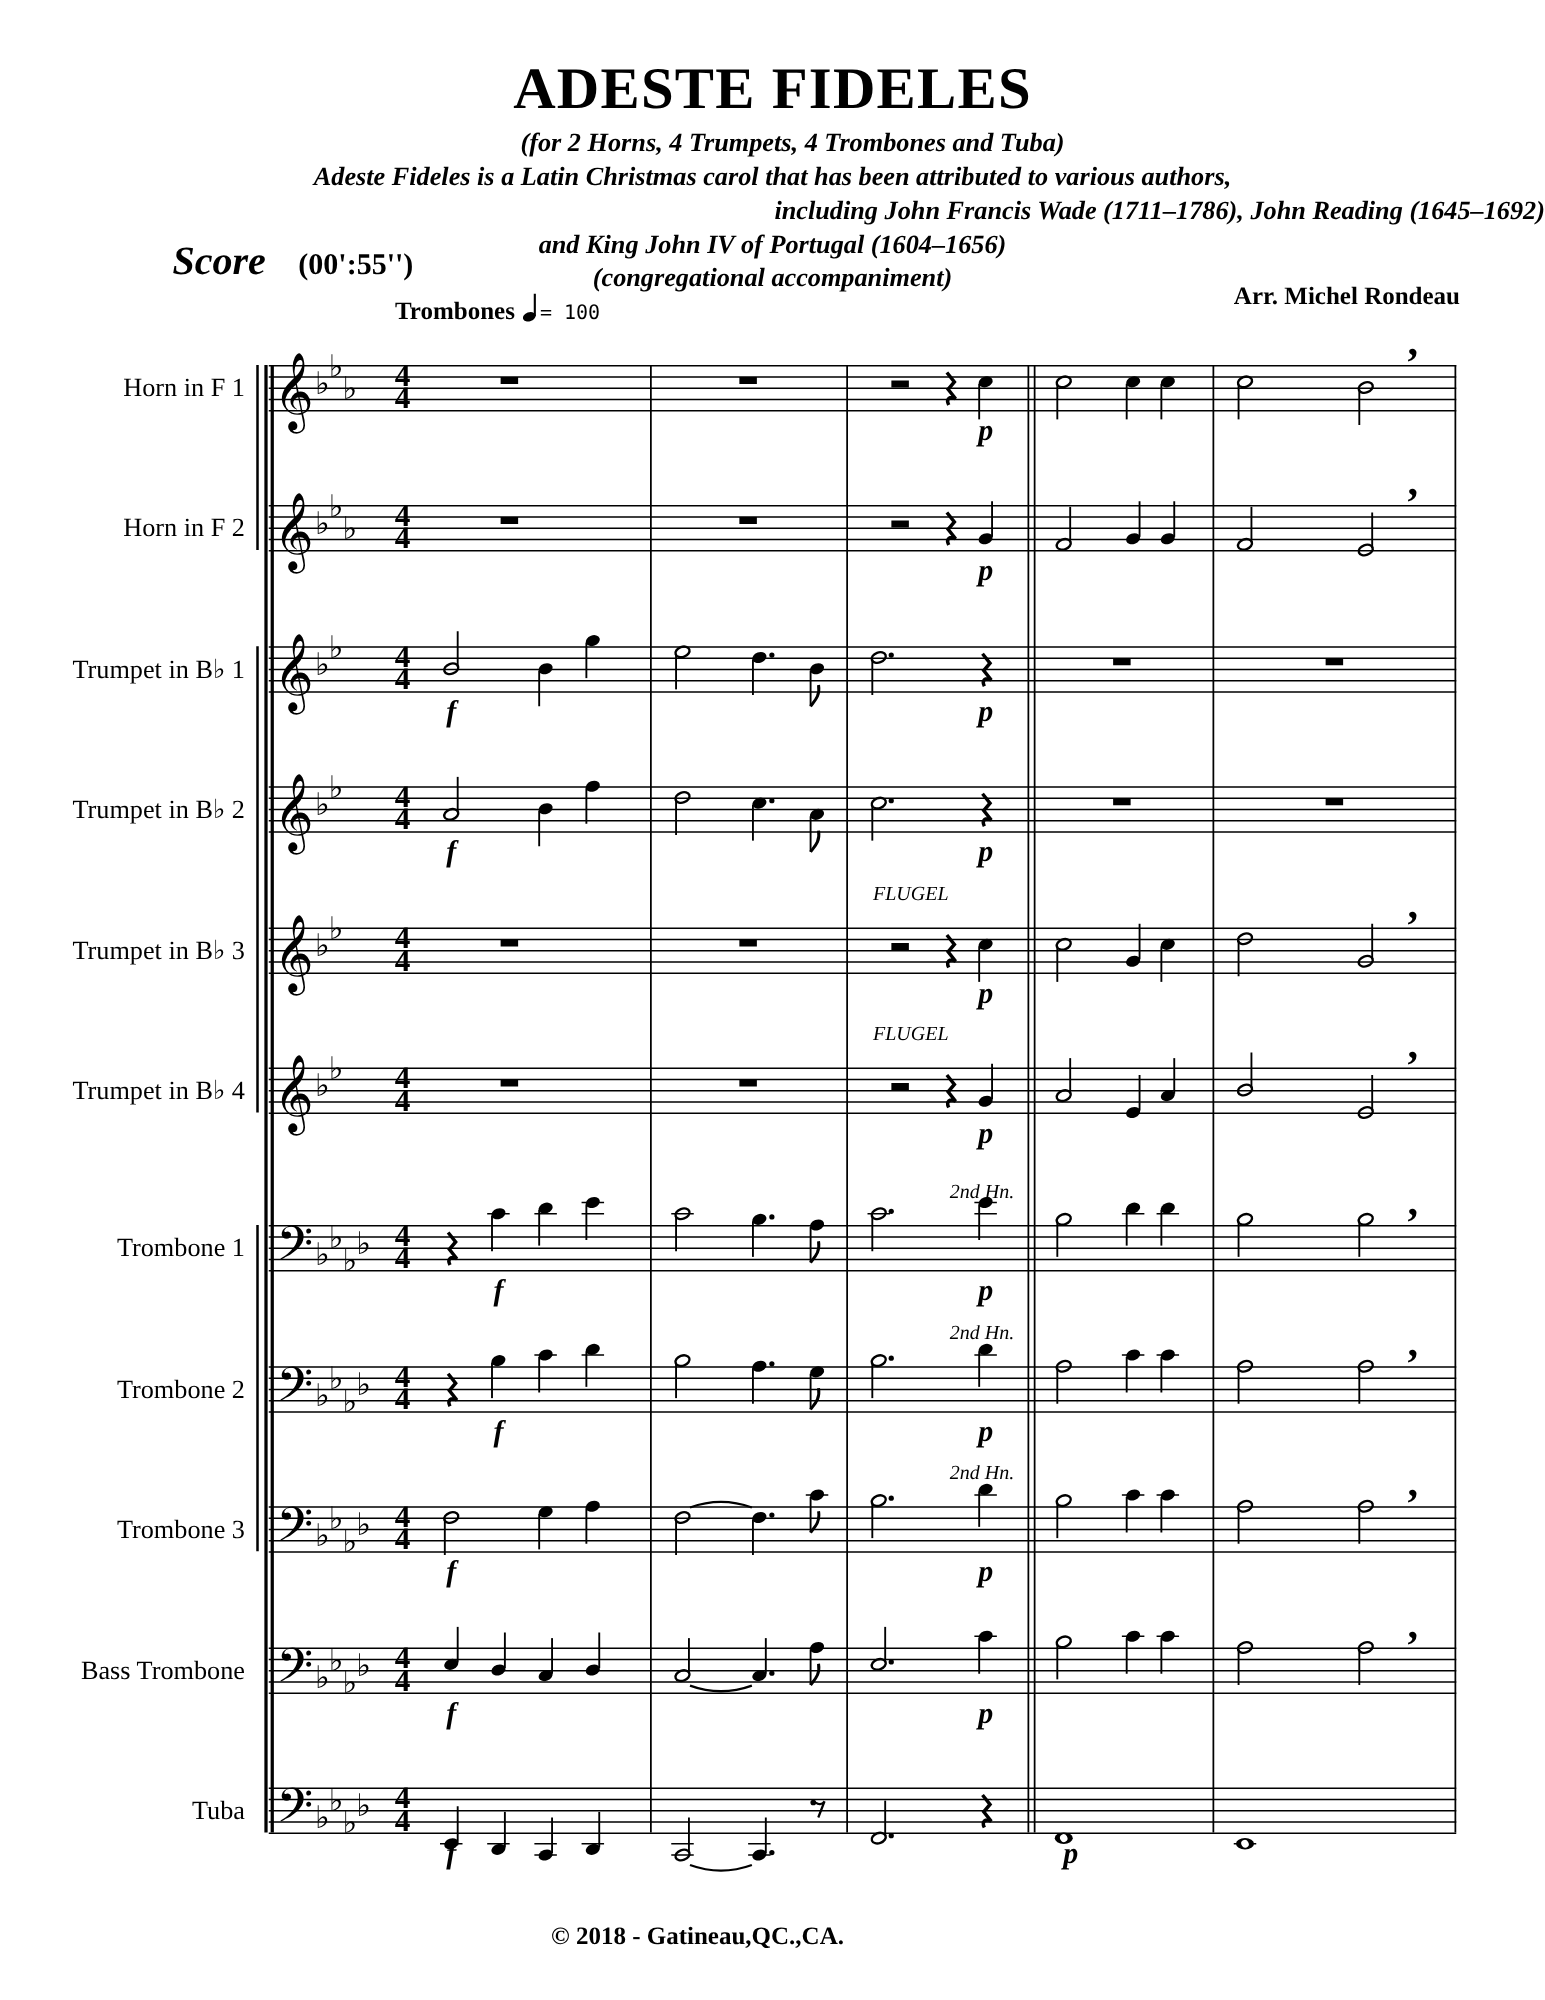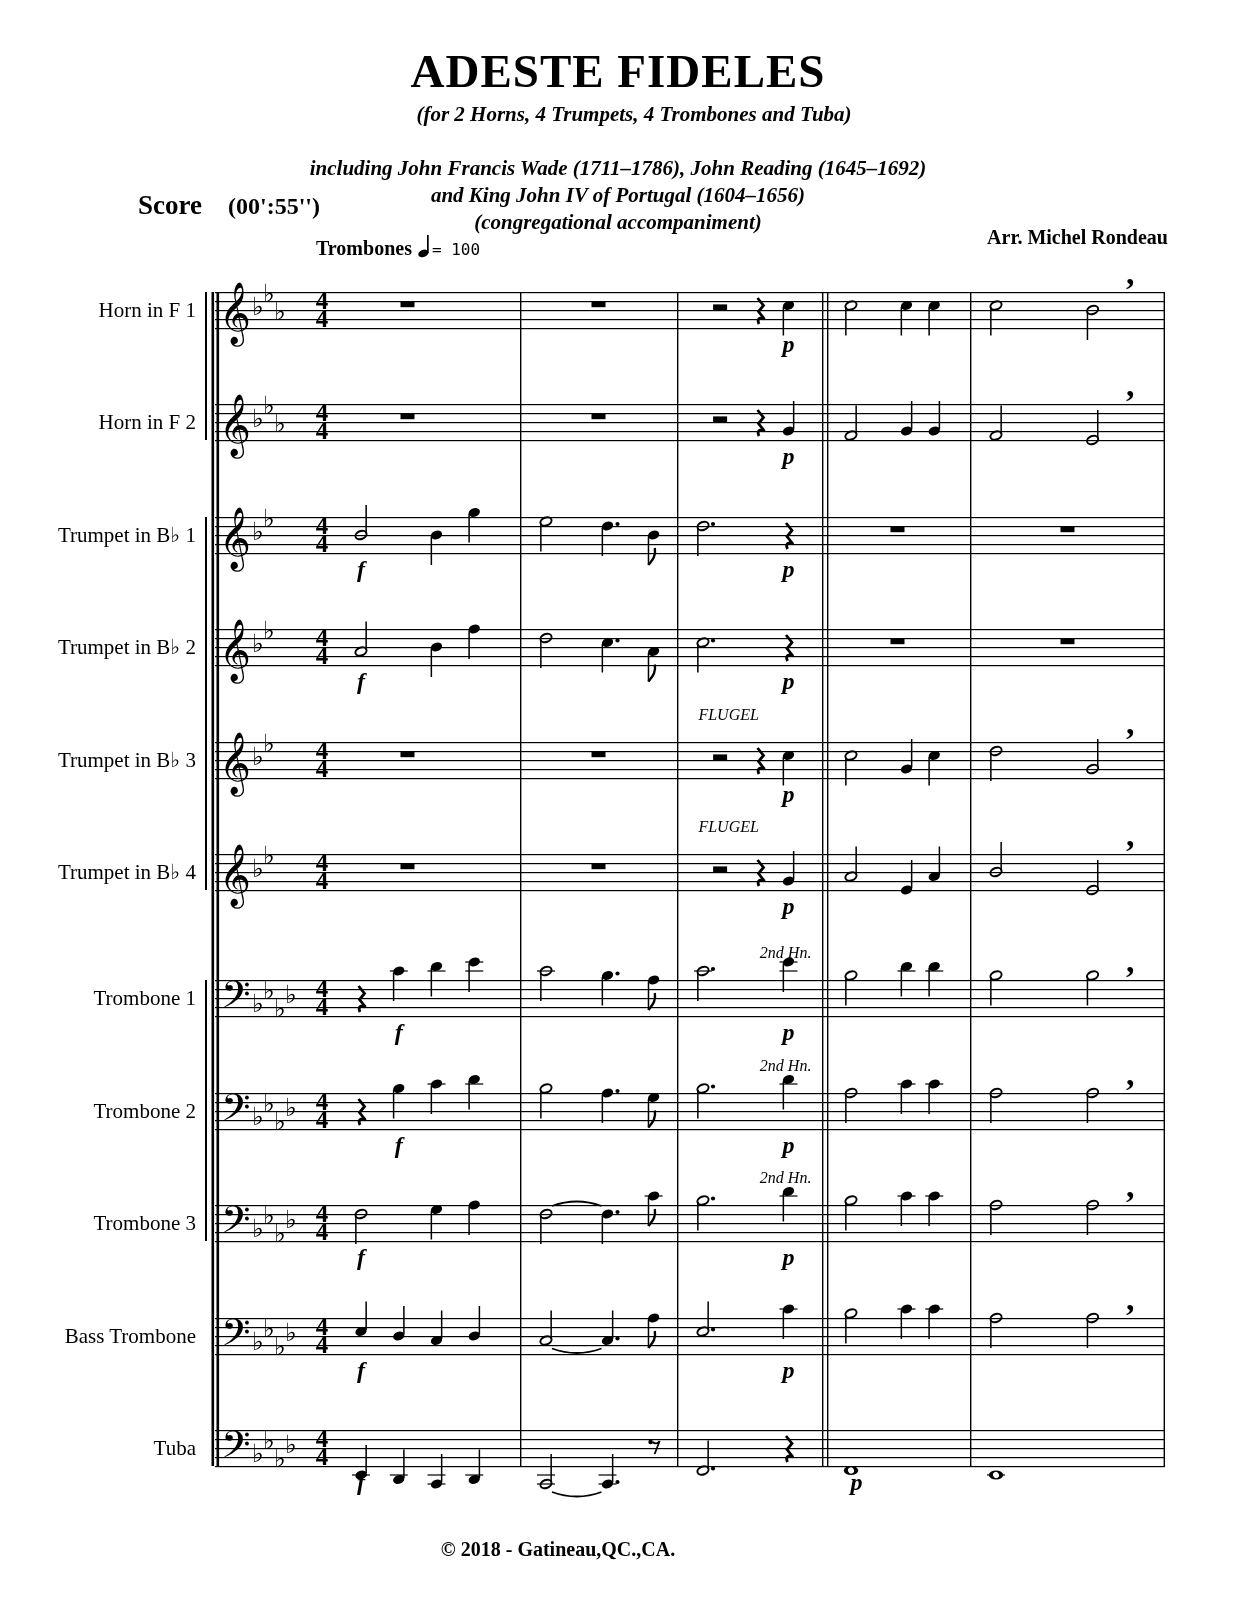--- a/index.html
+++ b/index.html
@@ -1,38 +1,39 @@
 <!DOCTYPE html>
 <html><head>
 <meta charset="utf-8">
 <style>
   html,body{margin:0;padding:0;background:#fff;}
   #page{position:relative;width:1236px;height:1600px;background:#ffffff;overflow:hidden;
         font-family:"Liberation Serif",serif;color:#000;}
   .center{position:absolute;left:0;width:1236px;text-align:center;}
   #title{top:44px;font-size:47px;font-weight:bold;letter-spacing:1px;}
   .sub{font-size:21px;font-weight:bold;font-style:italic;line-height:27px;}
-  #sub1{top:101px;padding-left:16px;}#sub2{top:128px;}#sub3{top:155px;}#sub4{top:182px;}#sub5{top:209px;}
+  #sub1{top:101px;padding-left:16px;}#sub2{top:128px;}#sub3{top:155px;text-align:right;}#sub4{top:182px;}#sub5{top:209px;}
   #scoreblk{position:absolute;left:138px;top:190px;white-space:nowrap;}
-  #scoreblk .big{font-size:27px;font-weight:bold;}
+  #scoreblk .big{font-size:32px;font-weight:bold;font-style:italic;}
   #scoreblk .dur{font-size:24px;font-weight:bold;margin-left:26px;}
   #arranger{position:absolute;right:68px;top:226px;font-size:20px;font-weight:bold;}
   #tempo{position:absolute;left:316px;top:233px;font-size:20px;font-weight:bold;white-space:nowrap;}
   #tempo .eq{font-size:16px;font-weight:normal;font-family:"DejaVu Sans Mono",monospace;}
   #tempo svg{vertical-align:-4px;margin:0 2px 0 6px;}
   #footer{position:absolute;left:0;width:1116px;top:1538px;text-align:center;
           font-size:20px;font-weight:bold;}
   #scoresvg{position:absolute;left:0;top:0;}
 </style>
 </head>
 <body>
 
 <div id="page">
   <div id="title" class="center">ADESTE FIDELES</div>
   <div id="sub1" class="center sub">(for 2 Horns, 4 Trumpets, 4 Trombones and Tuba)</div>
+  <div id="sub2" class="center sub">Adeste Fideles is a Latin Christmas carol that has been attributed to various authors,</div>
   <div id="sub3" class="center sub">including John Francis Wade (1711–1786), John Reading (1645–1692)</div>
   <div id="sub4" class="center sub">and King John IV of Portugal (1604–1656)</div>
   <div id="sub5" class="center sub">(congregational accompaniment)</div>
 
   <div id="scoreblk"><span class="big">Score</span><span class="dur">(00':55'')</span></div>
 
   <div id="arranger">Arr. Michel Rondeau</div>
 
   <div id="tempo"><span>Trombones</span><svg width="12" height="26">
         <rect x="9" y="2" width="1.7" height="18" fill="#000"></rect>

